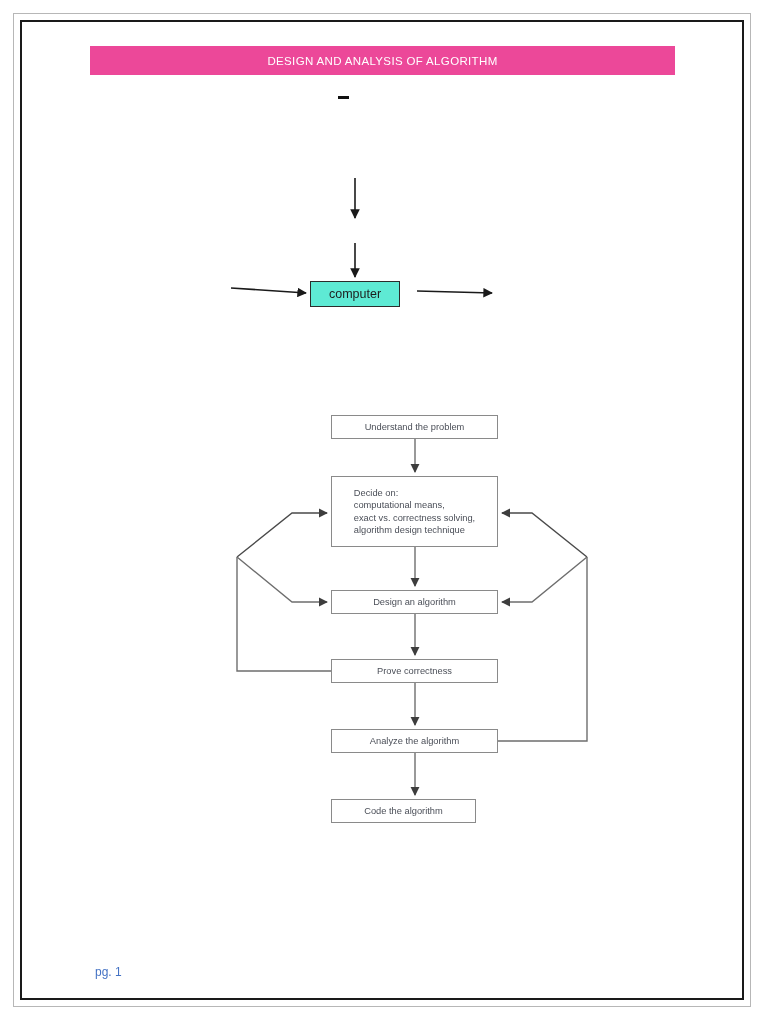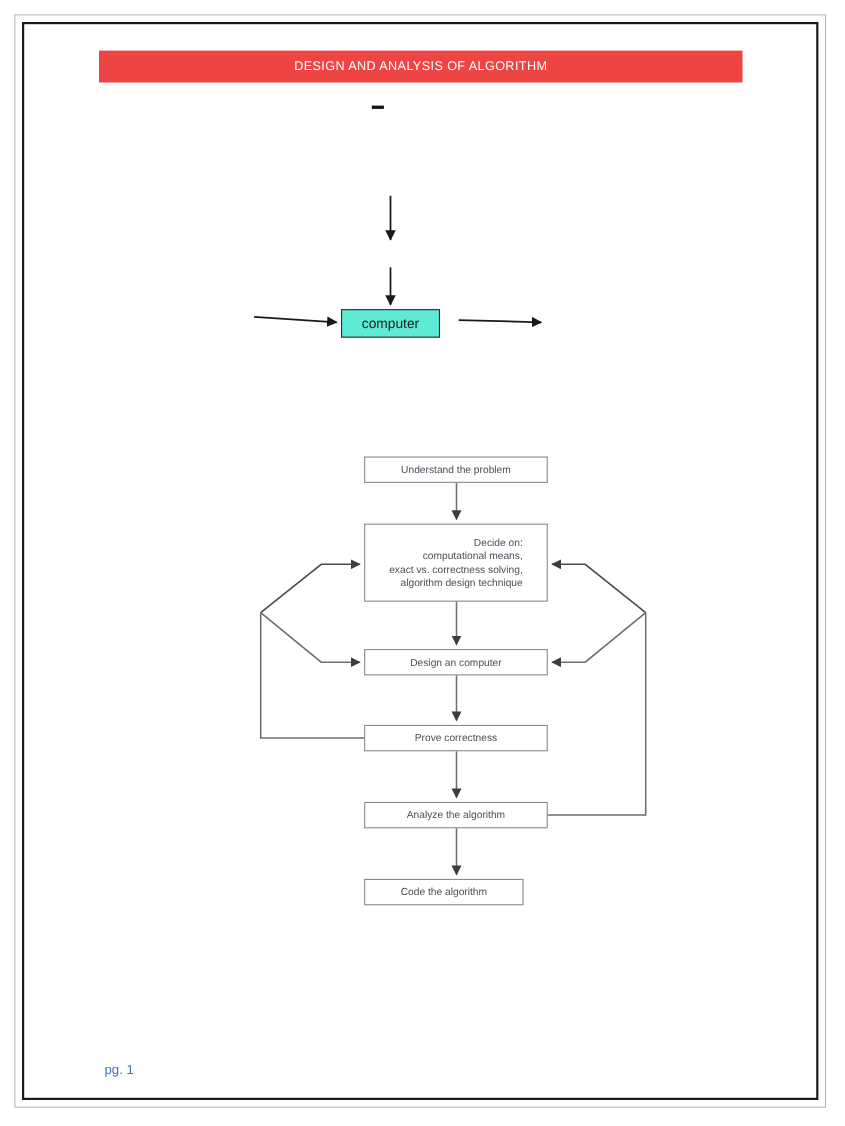--- a/index.html
+++ b/index.html
@@ -47,21 +47,21 @@
     height: 1024px;
   }
 
   
   #title-banner {
     position: absolute;
     left: 90px;
     top: 46px;
     width: 585px;
     height: 29px;
-    background: #ef4444;
+    background: #ec4899;
     display: flex;
     align-items: center;
     justify-content: center;
   }
   #title-banner .title-text {
     color: #ffffff;
     font-size: 11.5px;
     letter-spacing: 0.35px;
     font-family: "Liberation Sans", sans-serif;
     white-space: nowrap;
@@ -99,21 +99,21 @@
 
   
   .fc-box {
     position: absolute;
     border: 1px solid #8a8a8a;
     box-sizing: border-box;
     background: #ffffff;
     display: flex;
     align-items: center;
     justify-content: center;
-    text-align: right;
+    text-align: left;
   }
   .fc-box .fc-text {
     font-size: 9.3px;
     line-height: 12.4px;
     color: #4b4f58;
     font-family: "Liberation Sans", sans-serif;
     white-space: pre-line;
   }
 
   #box-understand { left: 331px; top: 415px; width: 167px; height: 24px; }
@@ -166,21 +166,21 @@
   </div>
 
   <div class="fc-box" id="box-decide">
     <span class="fc-text">Decide on:
 computational means,
 exact vs. correctness solving,
 algorithm design technique</span>
   </div>
 
   <div class="fc-box" id="box-design">
-    <span class="fc-text">Design an computer</span>
+    <span class="fc-text">Design an algorithm</span>
   </div>
 
   <div class="fc-box" id="box-prove">
     <span class="fc-text">Prove correctness</span>
   </div>
 
   <div class="fc-box" id="box-analyze">
     <span class="fc-text">Analyze the algorithm</span>
   </div>
 

